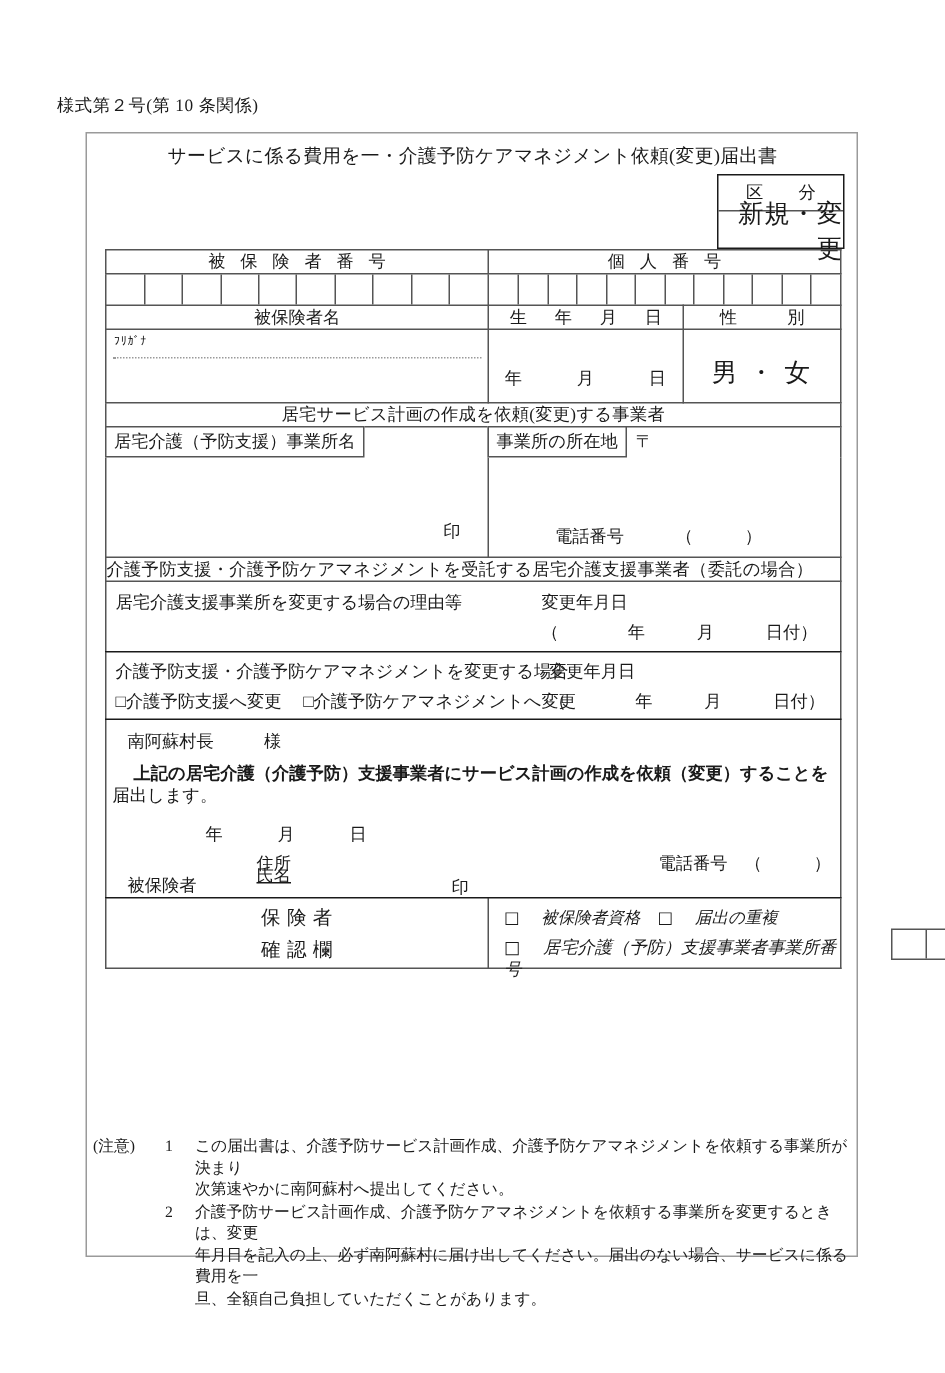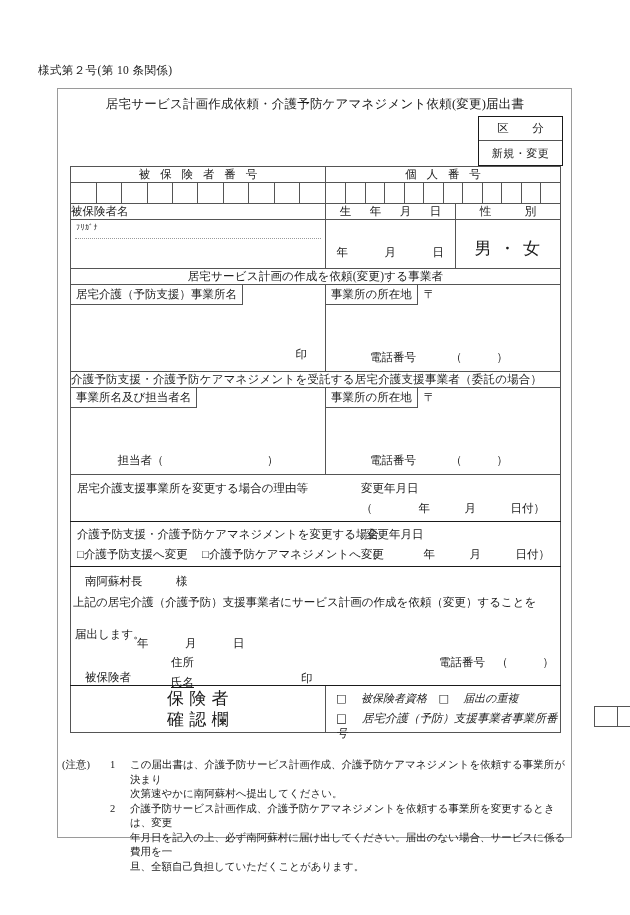--- a/index.html
+++ b/index.html
@@ -71,21 +71,21 @@
     justify-content: center;
     font-size: 11.5px;
     letter-spacing: 6px;
     text-indent: 6px;
   }
   .kubun .k-bot {
     height: 25px;
     display: flex;
     align-items: center;
     justify-content: center;
-    font-size: 11px;
+    font-size: 17px;
     letter-spacing: 0.5px;
     text-align: right;
   }
   
   .main-table {
     position: absolute;
     left: 70px;
     top: 166px;
     width: 490px;
     border-collapse: collapse;
@@ -94,21 +94,21 @@
     table-layout: fixed;
   }
   .main-table td {
     border: 1px solid #555;
     padding: 0;
     vertical-align: top;
     font-size: 11.5px;
   }
   .thickline { border-top: 1.6px solid #1a1a1a !important; }
   .thickbot { border-bottom: 1.6px solid #1a1a1a !important; }
-  .ctr { text-align: left; margin-left: 20px; }
+  .ctr { text-align: center; margin-left: 20px; }
   .cellpad { padding: 3px 5px; }
   .hdr-lbl {
     text-align: center;
     font-size: 11.5px;
     letter-spacing: 3.5px;
     text-indent: 3.5px;
     padding: 3px 0 3px 0;
   }
   
   .numgrid { width: 100%; border-collapse: collapse; table-layout: fixed; }
@@ -203,31 +203,31 @@
     position: absolute; left: 290px; top: 26px; font-size: 11.5px; white-space: nowrap;
   }
   .chg-row { height: 44px; position: relative; }
   .chg-row .l1 { position: absolute; left: 6px; top: 5px; font-size: 11.5px; }
   .chg-row .l2 { position: absolute; left: 6px; top: 25px; font-size: 11.5px; white-space: nowrap; }
   .chg-row .r1 { position: absolute; left: 295px; top: 5px; font-size: 11.5px; }
   .chg-row .r2 { position: absolute; left: 295px; top: 25px; font-size: 11.5px; white-space: nowrap; }
   .decl { position: relative; height: 118px; font-size: 11.5px; }
   .decl .mayor { position: absolute; left: 14px; top: 7px; }
   .decl .mayor-sama { position: absolute; left: 105px; top: 7px; }
-  .decl .line1 { position: absolute; left: 2px; top: 28px; white-space: nowrap; }
-  .decl .line2 { position: absolute; left: 4px; top: 60px; }
+  .decl .line1 { position: absolute; left: 18px; top: 28px; white-space: nowrap; font-weight: bold; }
+  .decl .line2 { position: absolute; left: 4px; top: 43px; }
   .decl .date { position: absolute; left: 66px; top: 69px; letter-spacing: 0.5px; }
   .decl .juusho { position: absolute; left: 100px; top: 88px; }
   .decl .hihoken { position: absolute; left: 14px; top: 103px; }
-  .decl .shimei { position: absolute; left: 100px; top: 108px; text-decoration: underline; }
+  .decl .shimei { position: absolute; left: 100px; top: 96px; text-decoration: underline; }
   .decl .stamp2 { position: absolute; left: 230px; top: 104px; }
   .decl .tel2 { position: absolute; left: 368px; top: 88px; }
   .hoken-left {
     text-align: center;
-    font-size: 17px;
+    font-size: 13px;
     letter-spacing: 0.5px;
     line-height: 21px;
     padding: 2px 0;
   }
   .chk { font-family: "DejaVu Sans", sans-serif; font-size: 11px; }
   .hoken-right { position: relative; height: 44px; font-style: italic; }
   .hoken-right .r1 { position: absolute; left: 10px; top: 5px; font-size: 11.5px; }
   .hoken-right .r2 { position: absolute; left: 10px; top: 25px; font-size: 11.5px; }
   .jigyo-grid {
     position: absolute;
@@ -257,21 +257,21 @@
 </style>
 </head>
 <body>
 
 <div class="page">
 
   <div class="form-no">様式第２号(第 10 条関係)</div>
 
   <div class="outer-frame"></div>
 
-  <div class="title">居宅サービス計画作成依頼・介護予防ケアマネジメント依頼(変更)届出書</div>
+  <div class="title">サービスに係る費用を一・介護予防ケアマネジメント依頼(変更)届出書</div>
 
   <div class="kubun">
     <div class="k-top">区　分</div>
     <div class="k-bot">新規・変更</div>
   </div>
 
   <table class="main-table">
     <colgroup>
       <col style="width:255px">
       <col style="width:130px">
@@ -364,40 +364,20 @@
       </td>
       <td colspan="2" style="border-top:none">
         <div class="office-block">
           <span class="tel">電話番号　　　（　　　）</span>
         </div>
       </td>
     </tr>
 
     <tr>
       <td class="section-bar-left thickline" colspan="3">介護予防支援・介護予防ケアマネジメントを受託する居宅介護支援事業者（委託の場合）</td>
-    </tr>
-    <tr>
-      <td style="border-bottom:none">
-        <span class="boxed-label">事業所名及び担当者名</span>
-      </td>
-      <td colspan="2" style="border-bottom:none">
-        <span class="boxed-label">事業所の所在地</span><span class="zip">〒</span>
-      </td>
-    </tr>
-    <tr>
-      <td style="border-top:none">
-        <div class="office-block">
-          <span class="tantou">担当者（　　　　　　　　　）</span>
-        </div>
-      </td>
-      <td colspan="2" style="border-top:none">
-        <div class="office-block">
-          <span class="tel">電話番号　　　（　　　）</span>
-        </div>
-      </td>
     </tr>
 
     <tr>
       <td class="reason-row thickline thickbot" colspan="3">
         <span class="rtxt">居宅介護支援事業所を変更する場合の理由等</span>
         <span class="d1">変更年月日</span>
         <span class="d2">（　　　　年　　　月　　　日付）</span>
       </td>
     </tr>
 

